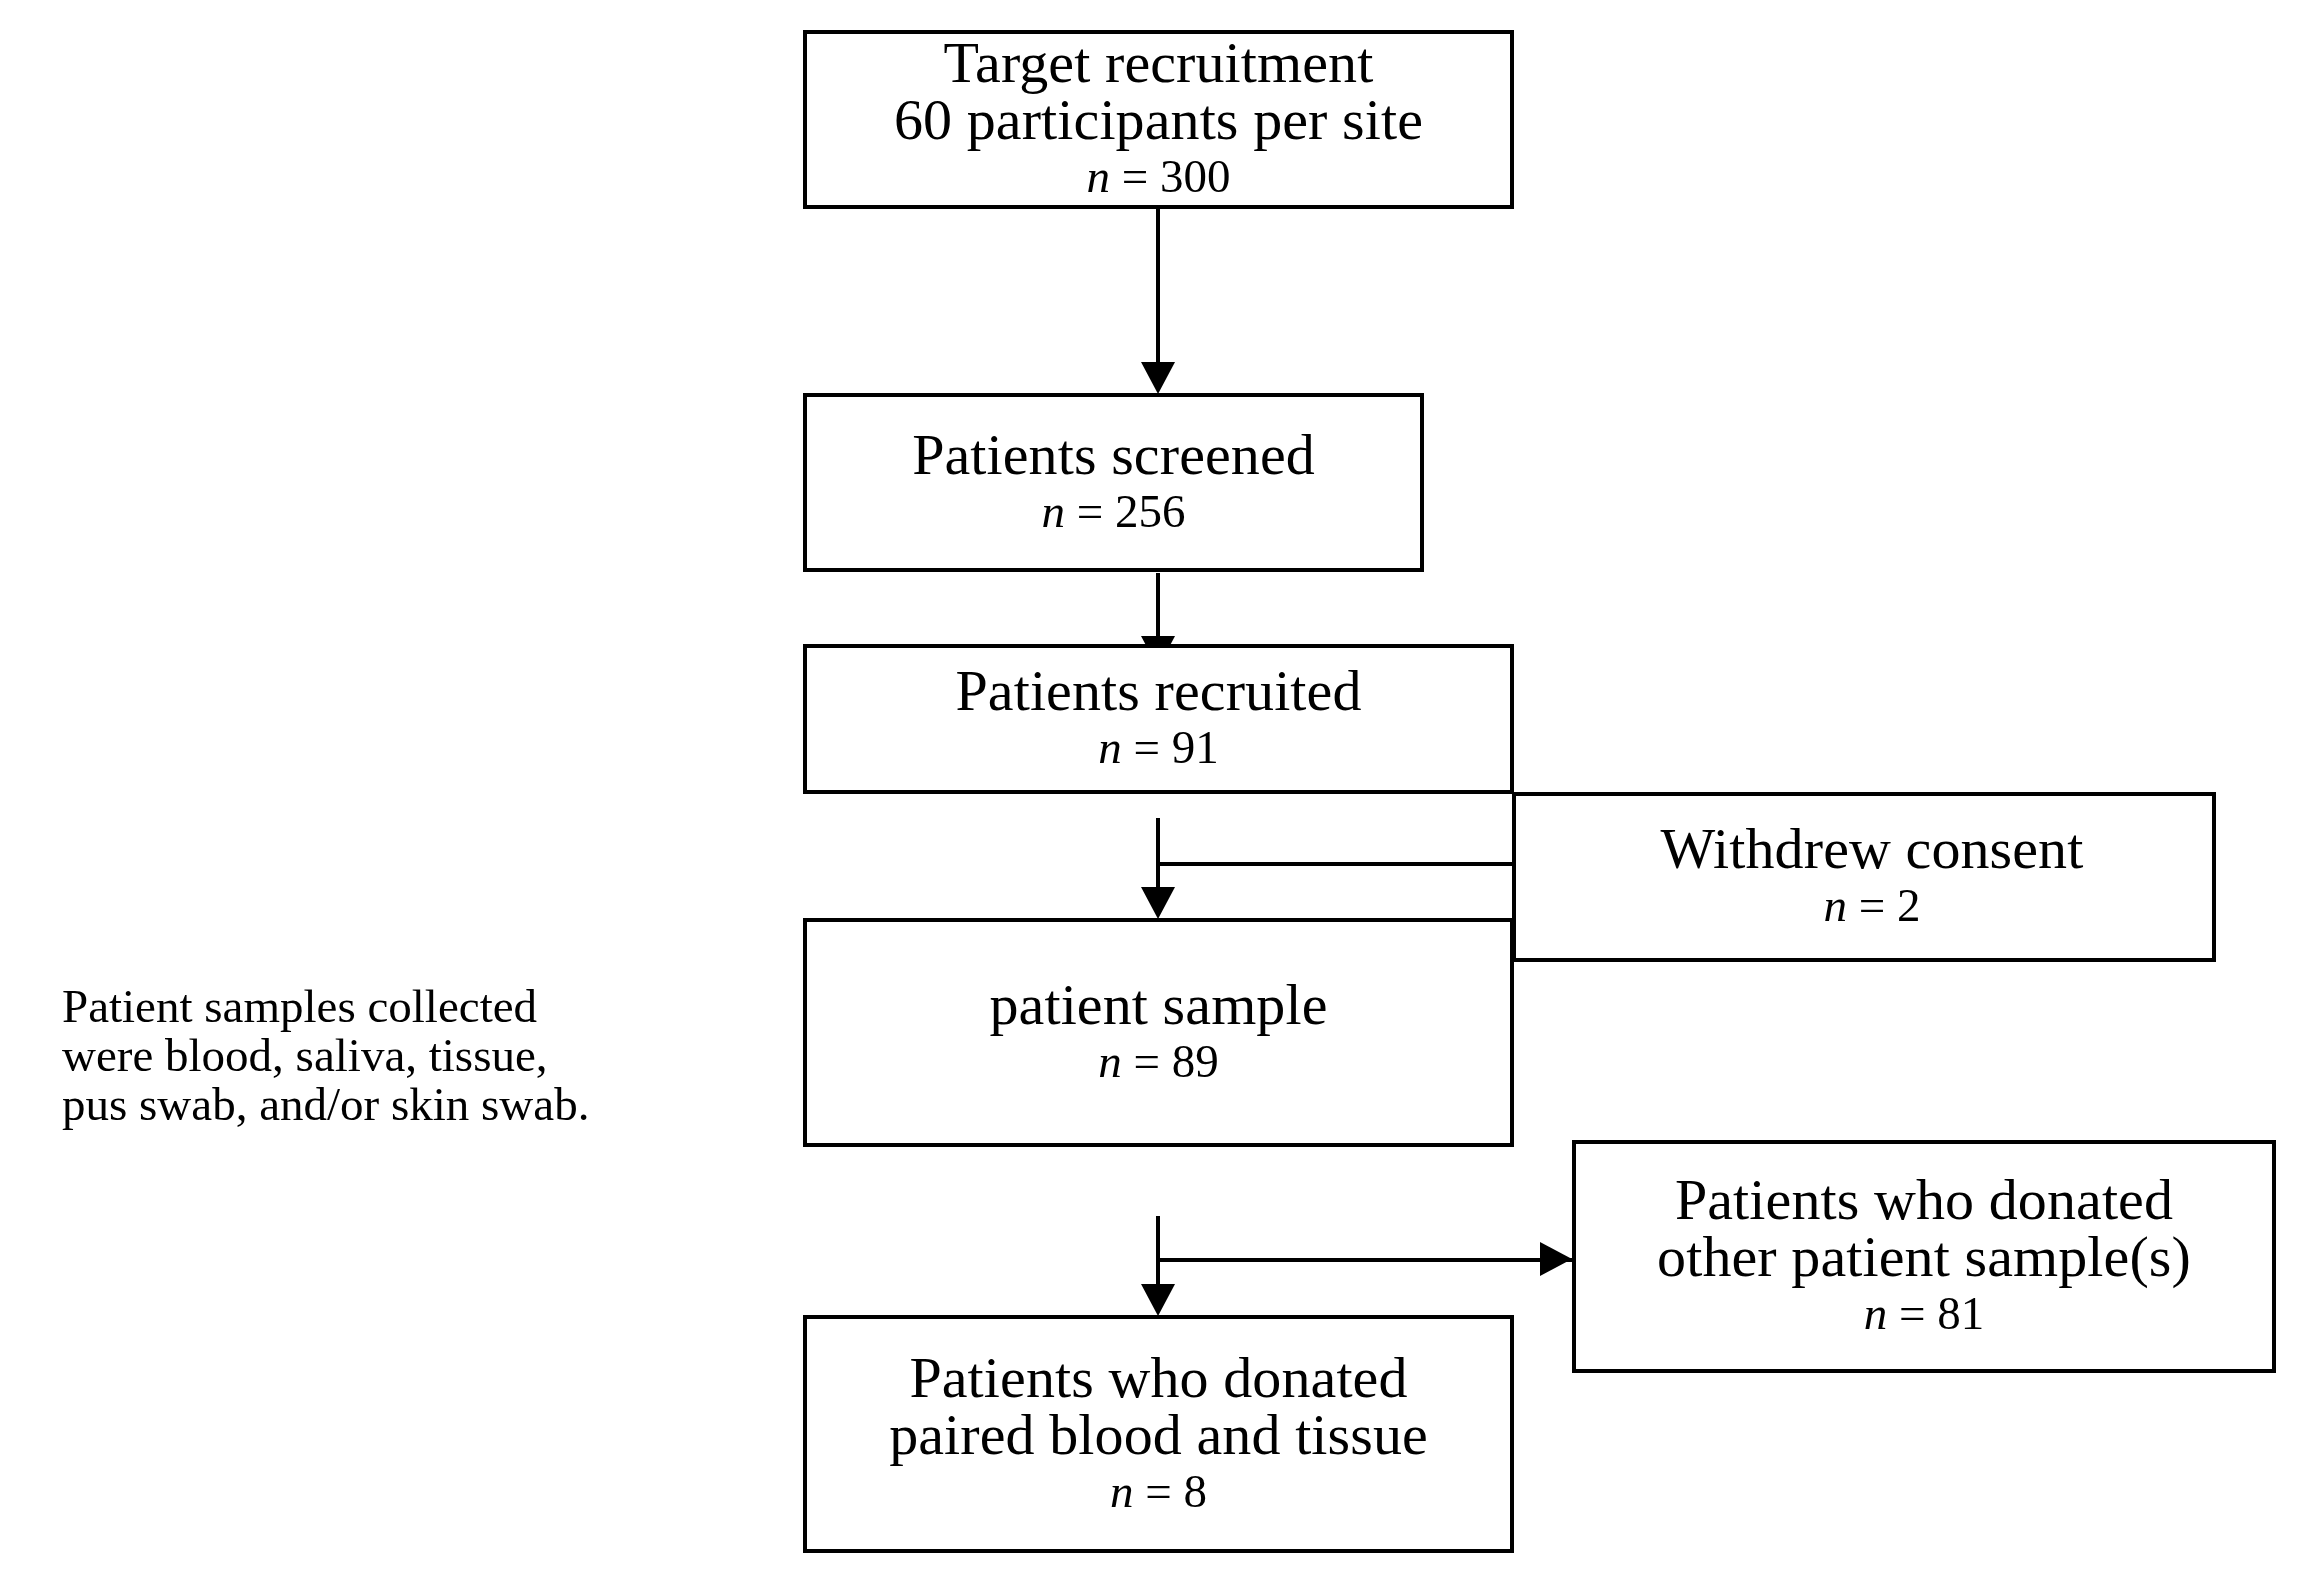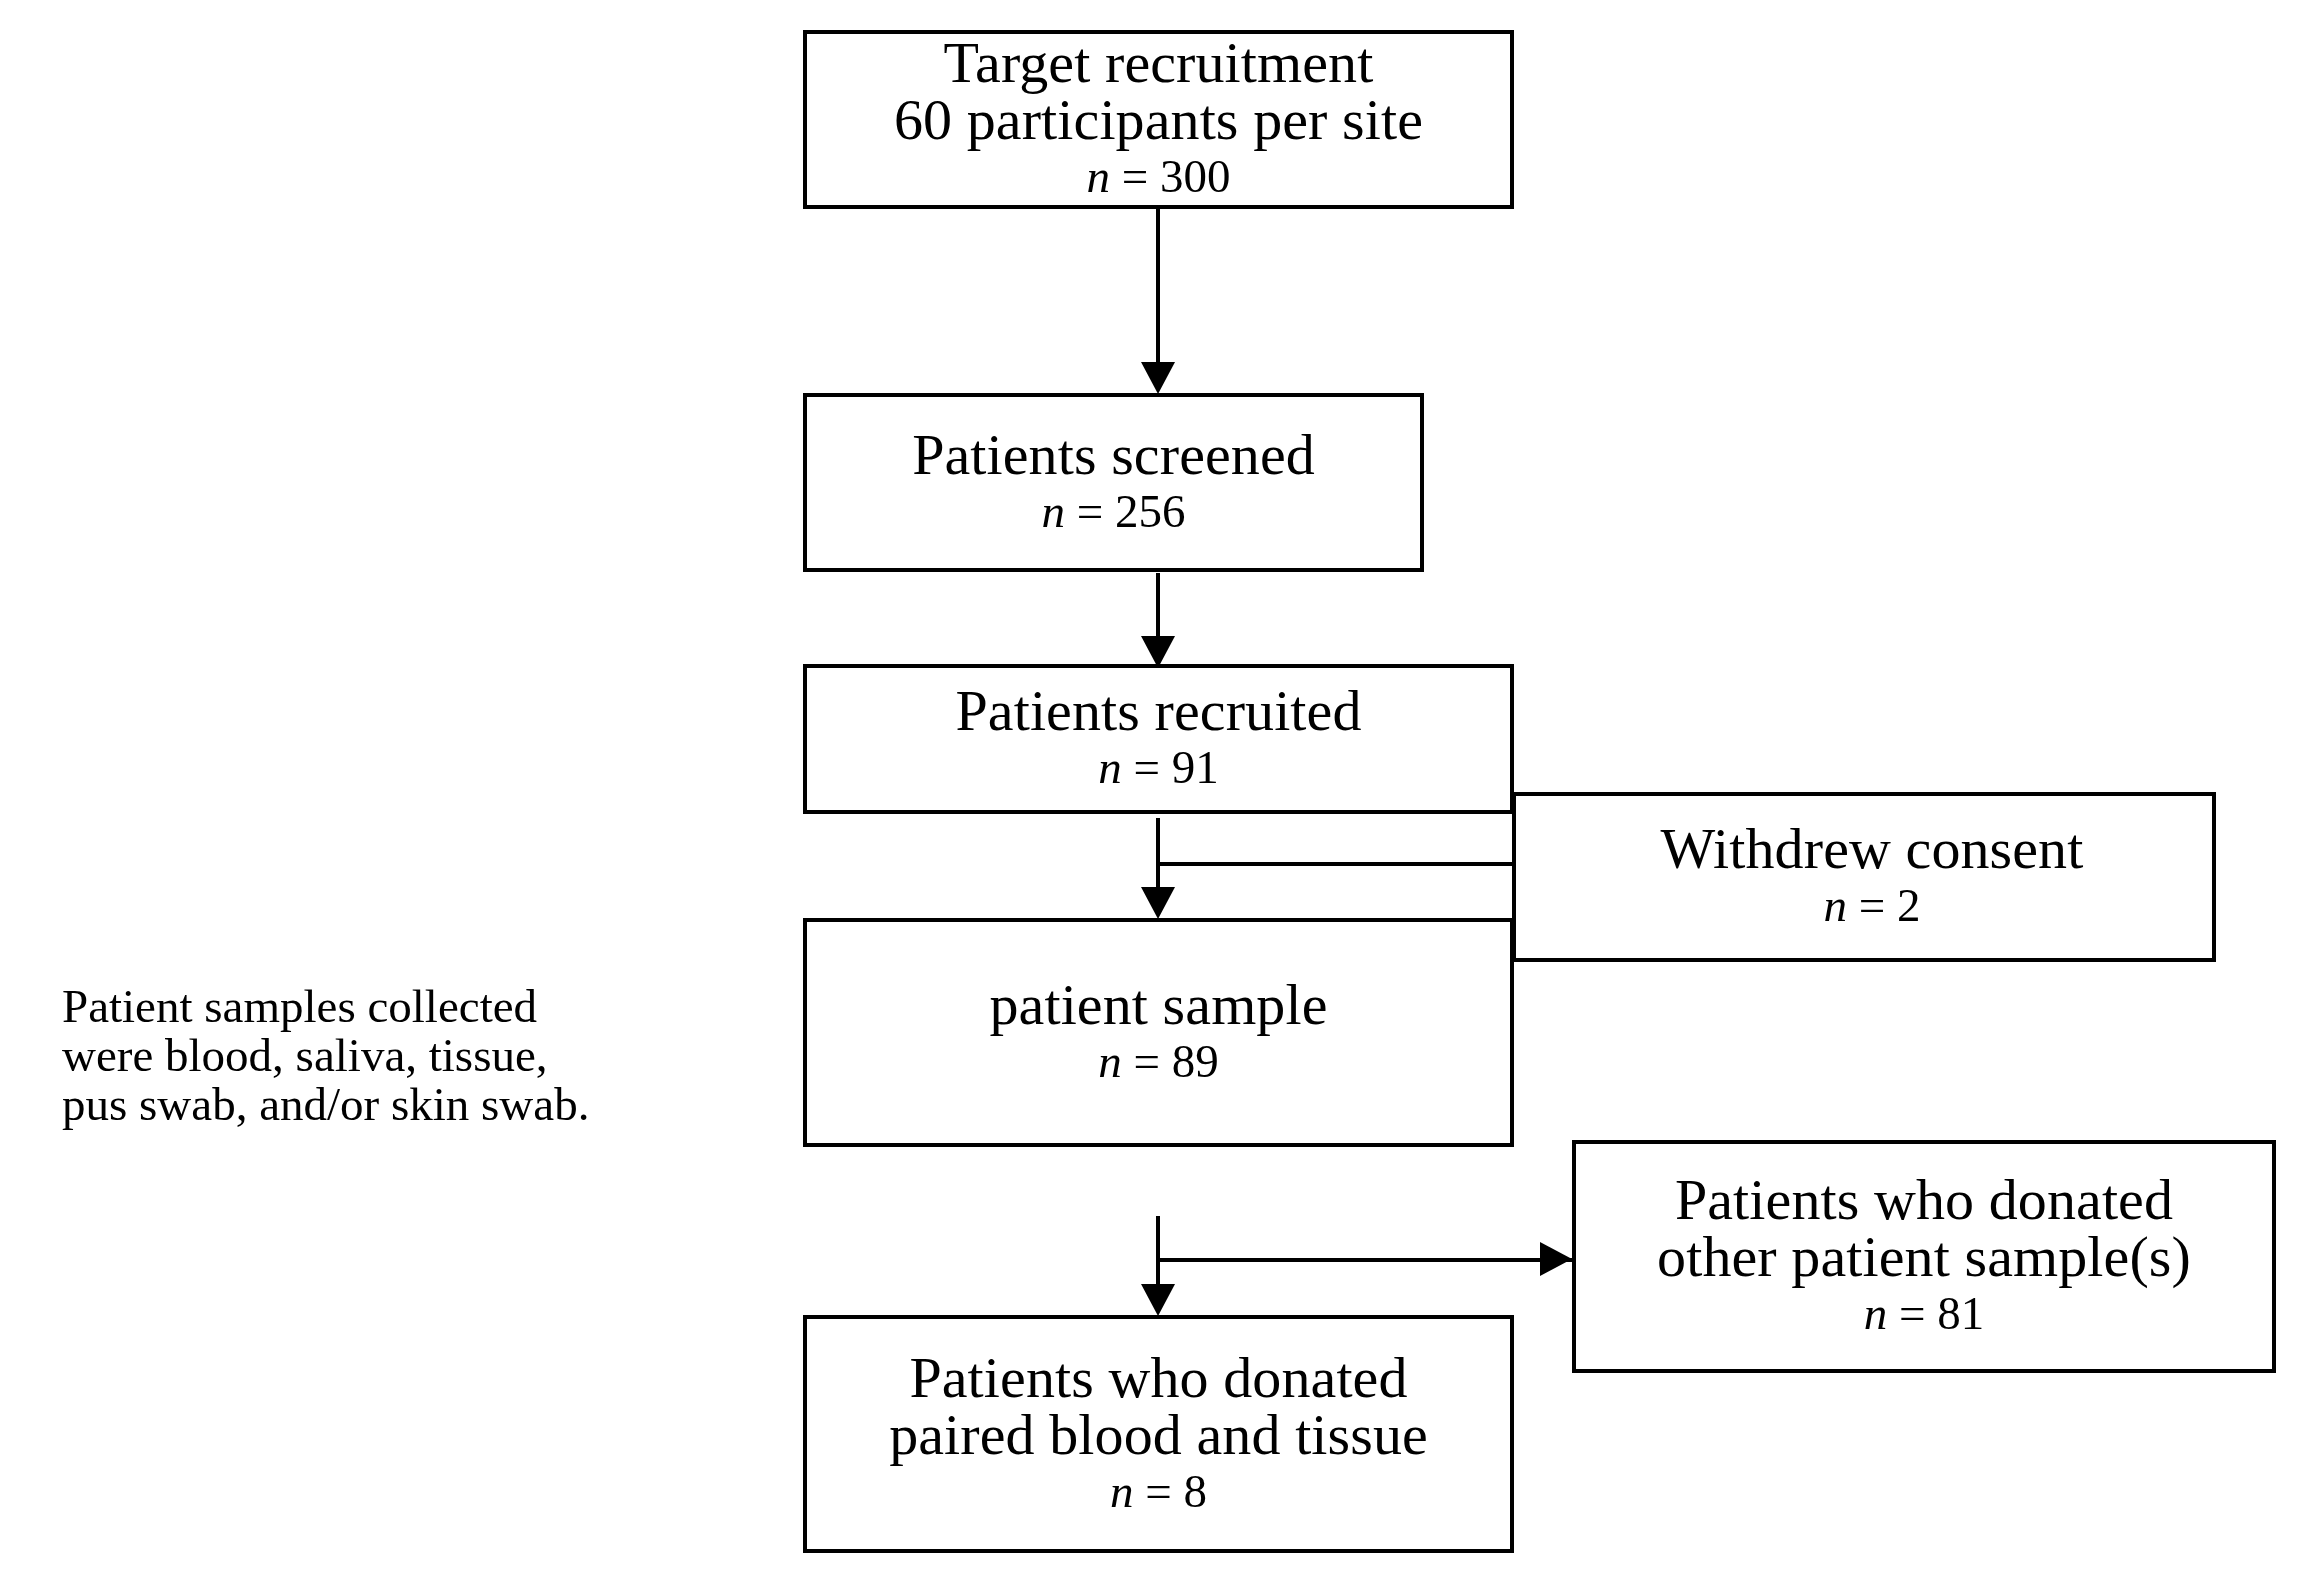--- a/index.html
+++ b/index.html
@@ -111,21 +111,21 @@
     <span class="line">Target recruitment</span>
     <span class="line">60 participants per site</span>
     <span class="nline"><span class="nvar">n</span><span> = </span><span>300</span></span>
   </div>
 
   <div class="node" style="left:803px; top:393px; width:621px; height:179px;">
     <span class="line">Patients screened</span>
     <span class="nline"><span class="nvar">n</span><span> = </span><span>256</span></span>
   </div>
 
-  <div class="node" style="left:803px; top:664px; width:711px; height:150px;">
+  <div class="node" style="left:803px; top:644px; width:711px; height:150px;">
     <span class="line">Patients recruited</span>
     <span class="nline"><span class="nvar">n</span><span> = </span><span>91</span></span>
   </div>
 
   <div class="node" style="left:803px; top:918px; width:711px; height:229px;">
     <span class="line">patient sample</span>
     <span class="nline"><span class="nvar">n</span><span> = </span><span>89</span></span>
   </div>
 
   <div class="node" style="left:803px; top:1315px; width:711px; height:238px;">

